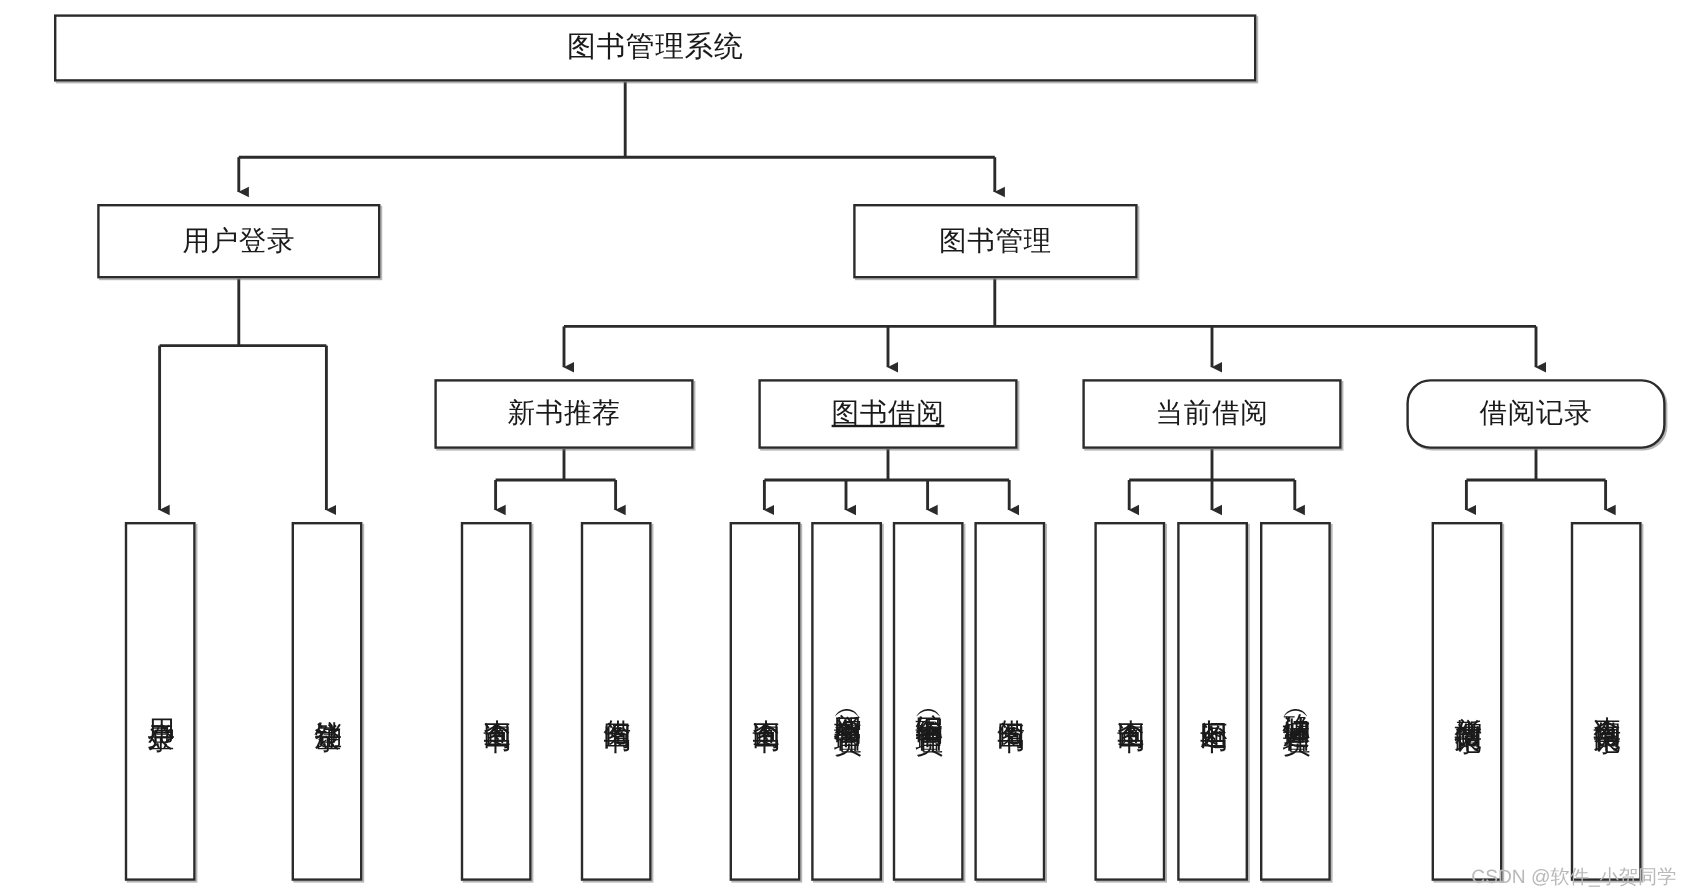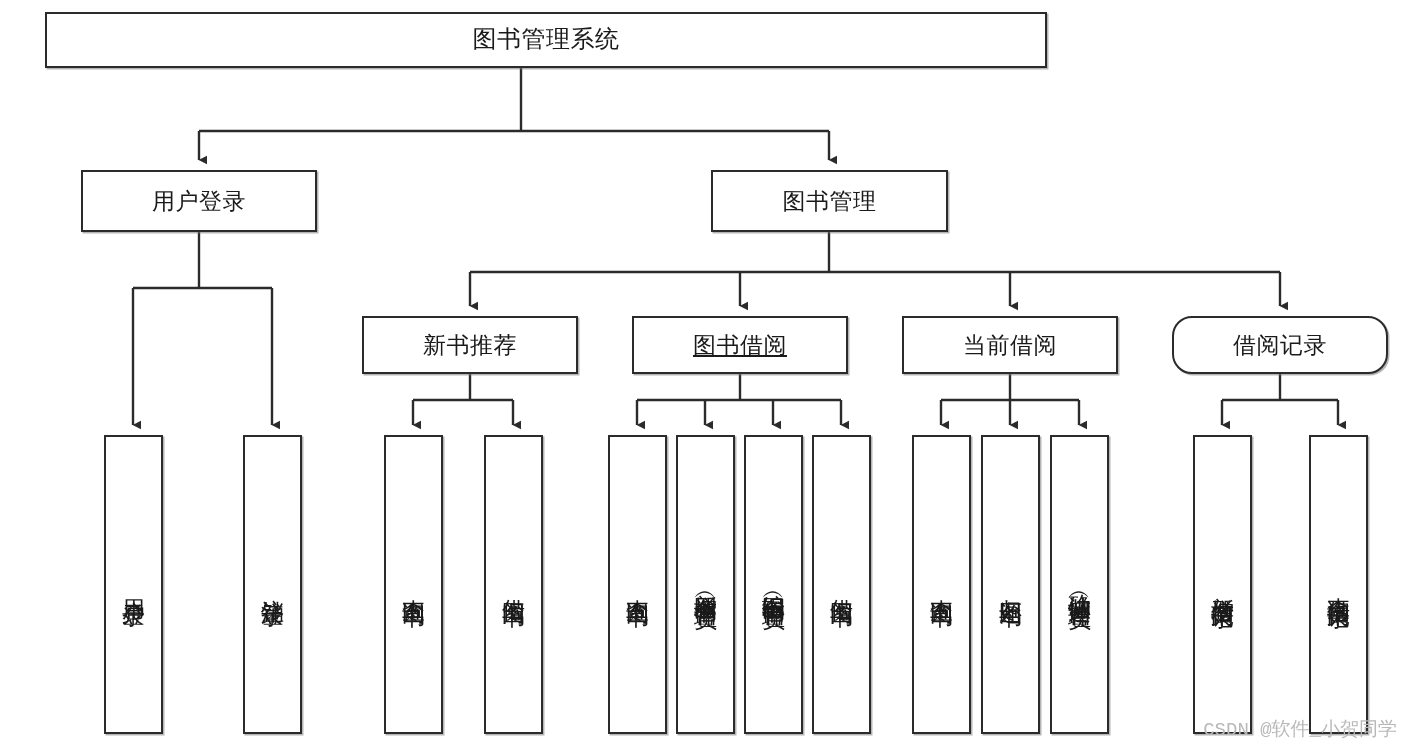--- a/index.html
+++ b/index.html
@@ -62,24 +62,24 @@
     text-orientation: upright;
     font-size: 23px;
     letter-spacing: 2px;
     line-height: 1;
     white-space: nowrap;
   }
   .watermark {
     position: absolute;
     right: 8px;
     bottom: 5px;
-    font-size: 19px;
+    font-size: 16px;
     color: #b9b9b9;
     white-space: nowrap;
-    font-family: Liberation Mono, monospace;
+    font-family: Liberation Sans, sans-serif;
   }
 </style>
 </head>
 <body>
 
 <div id="diagram-root">
 
   <svg class="edges" viewBox="0 0 1405 747">
     <defs>
       <marker id="arrowhead" markerWidth="10" markerHeight="10" refX="5" refY="8.4" orient="auto" markerUnits="userSpaceOnUse">

